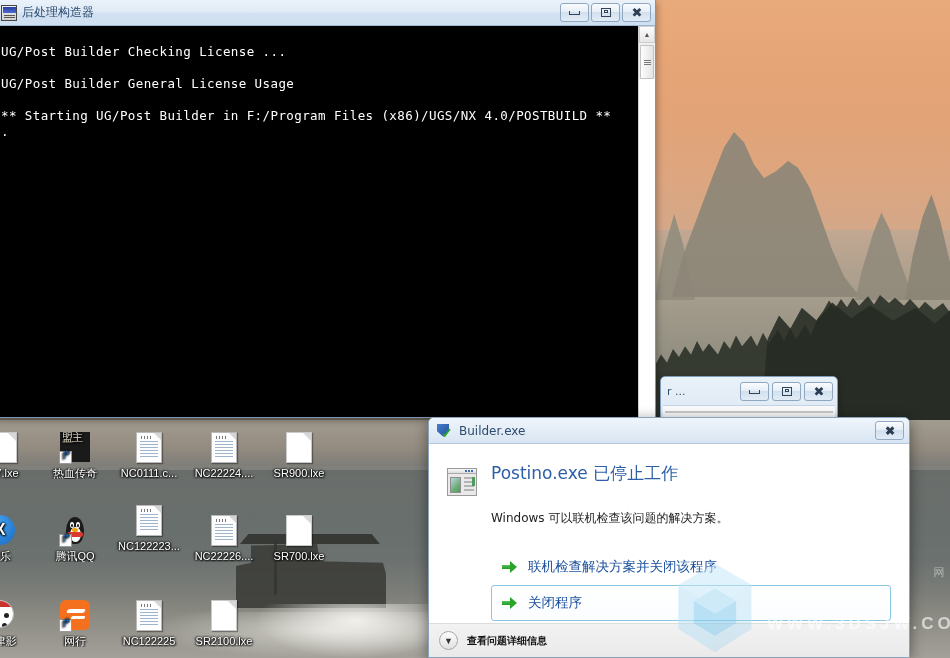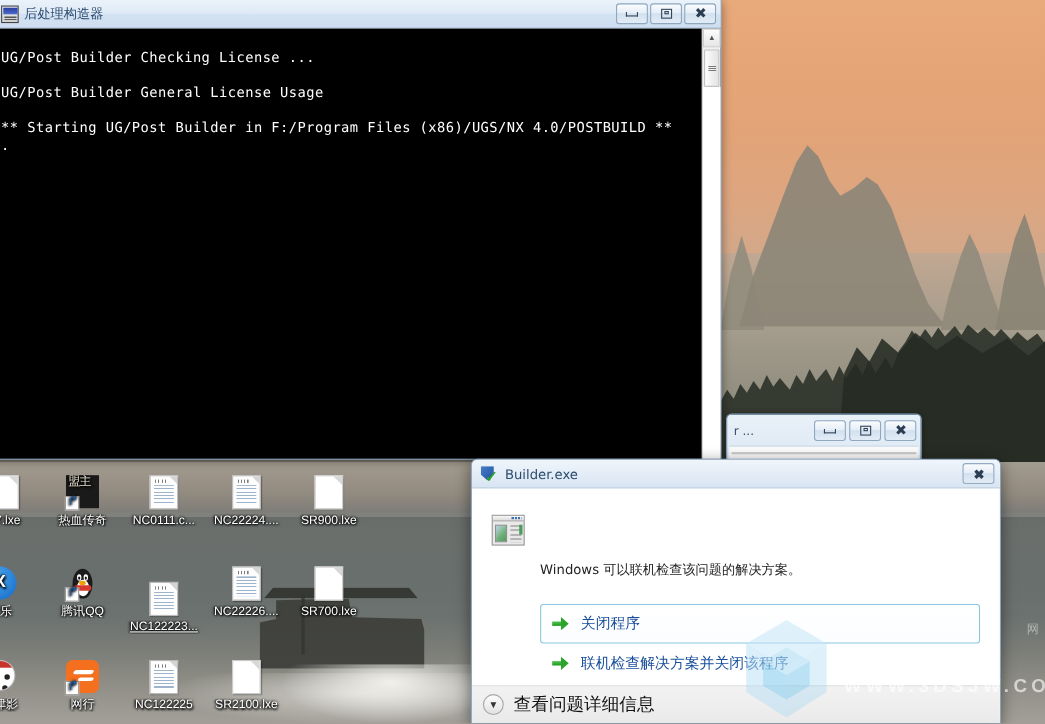--- a/index.html
+++ b/index.html
@@ -447,21 +447,21 @@
     display:flex; align-items:center; padding-left:10px;
   }
   .chev {
     width:19px; height:19px; border-radius:50%;
     border:1px solid #a8a8a8;
     background: linear-gradient(180deg,#fcfcfc,#e2e2e2);
     display:flex; align-items:center; justify-content:center;
     font-size:9px; color:#333; margin-right:9px;
   }
   .cd-footer-label {
-    font-size:16px; color:#111; font-family:"DejaVu Sans", sans-serif;
+    font-size:10px; color:#111; font-family:"DejaVu Sans", sans-serif;font-weight:bold;
   }
 
   
   #watermark {
     position:absolute; left:655px; top:558px; width:295px; height:100px;
     pointer-events:none;
   }
   .wm-hex {
     position:absolute; left:12px; top:2px; width:96px; height:96px;
     opacity:.62;
@@ -554,21 +554,21 @@
             <span class="qq-belly"></span>
             <span class="qq-eye l"></span>
             <span class="qq-eye r"></span>
             <span class="qq-beak"></span>
             <span class="qq-scarf"></span>
           </div>
           <span class="shortcut"></span>
         </div>
         <span class="lbl">腾讯QQ</span>
       </div>
-      <div class="dicon" style="left: 107px; top: 529px; text-decoration: underline;">
+      <div class="dicon" style="left: 107px; top: 505px;">
         <div class="glyph">
           <div class="ico-doc">
             <span class="dots"></span>
             <span class="lines"></span>
           </div>
         </div>
         <span class="lbl">NC122223...</span>
       </div>
       <div class="dicon" style="left: 182px; top: 515px;">
         <div class="glyph">
@@ -679,32 +679,33 @@
     </div>
 
     <div class="cd-main">
       <div class="cd-row">
         <div class="cd-bigicon">
           <span class="bar"></span>
             <span class="pane"></span>
             <span class="txt"></span>
             <span class="green"></span>
         </div>
+        <div class="cd-heading">Postino.exe 已停止工作</div>
       </div>
 
       <div class="cd-sub">Windows 可以联机检查该问题的解决方案。</div>
 
       <div class="cd-actions">
+        <div class="cd-action">
+          <span class="arrow-ico"></span>
+          <span class="cd-action-label">联机检查解决方案并关闭该程序</span>
+        </div>
         <div class="cd-action focused">
           <span class="arrow-ico"></span>
           <span class="cd-action-label">关闭程序</span>
-        </div>
-        <div class="cd-action">
-          <span class="arrow-ico"></span>
-          <span class="cd-action-label">联机检查解决方案并关闭该程序</span>
         </div>
       </div>
     </div>
 
     <div class="cd-footer">
       <span class="chev">▼</span>
       <span class="cd-footer-label">查看问题详细信息</span>
     </div>
   </div>
 

